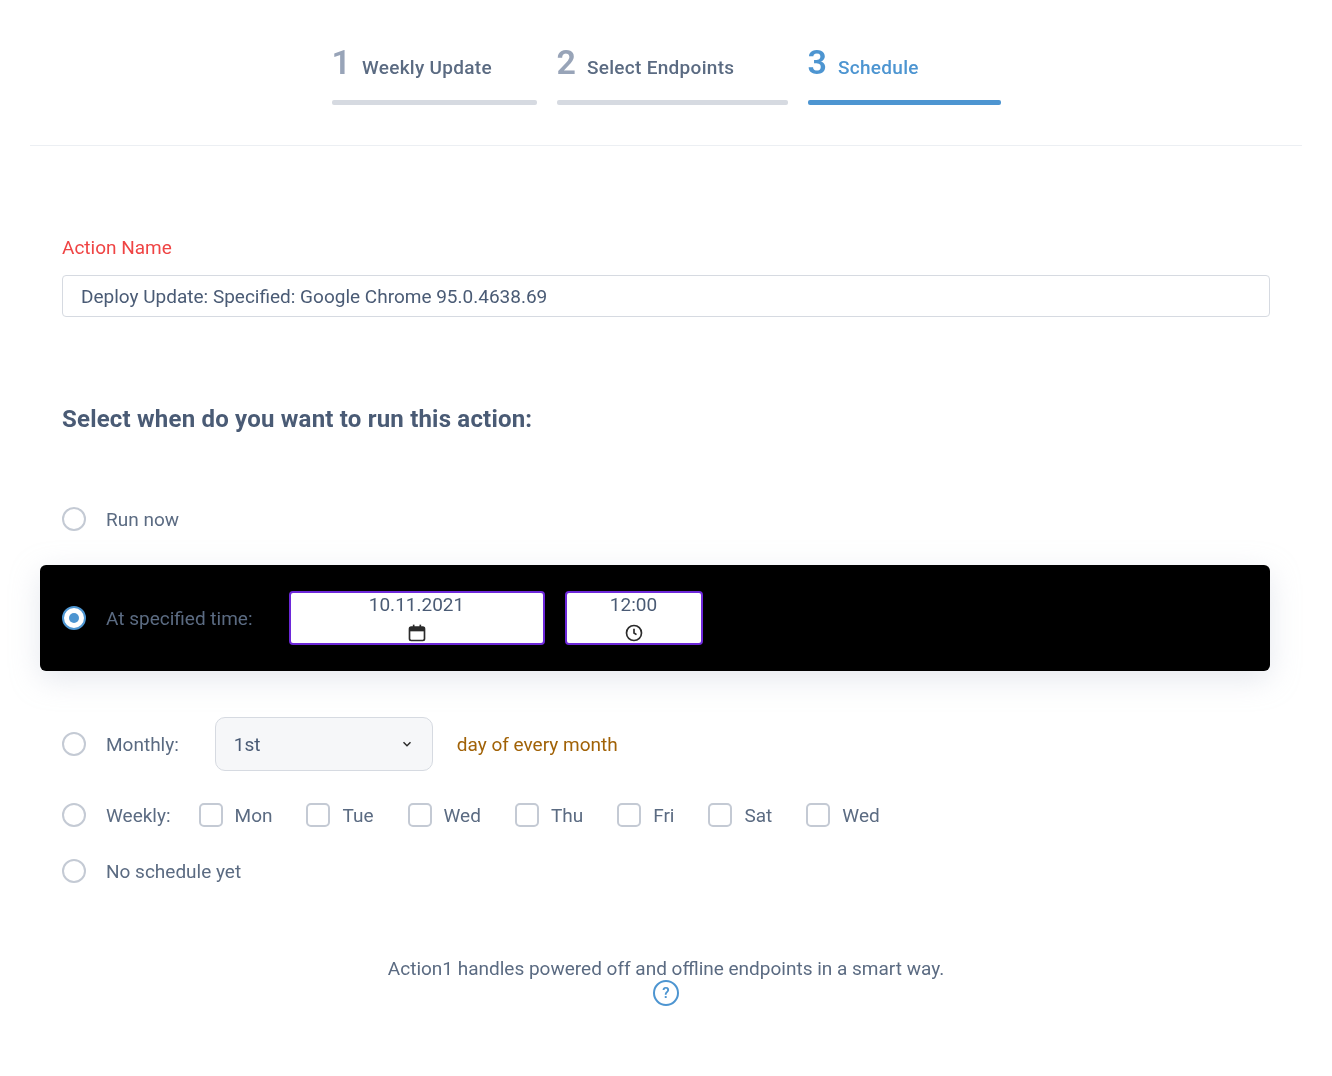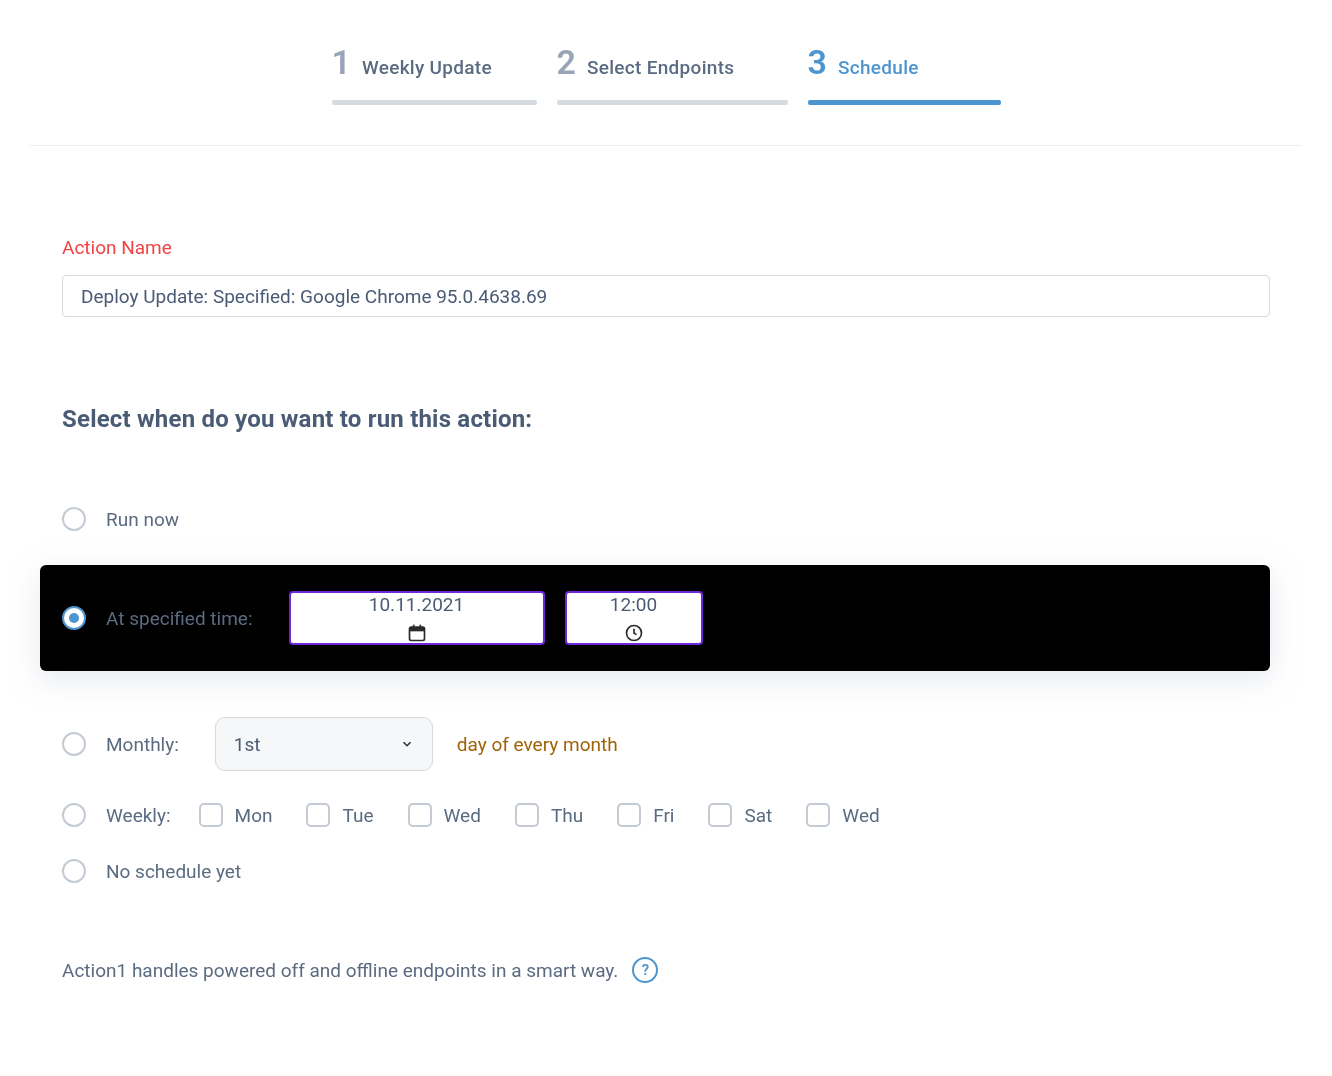--- a/index.html
+++ b/index.html
@@ -181,22 +181,23 @@
       flex-shrink: 0;
     }
     .weekday-label {
       font-size: 19px;
       color: #5b6b82;
       margin-right: 22px;
     }
     .footer-row {
       display: flex;
       align-items: center;
-      gap: 14px;
+      gap: 0;
       margin-top: 58px;
+      flex-direction: column;
     }
     .footer-text {
       font-size: 19px;
       color: #5b6b82;
     }
     .help-circle {
       width: 26px;
       height: 26px;
       border: 2px solid #4d95d1;
       border-radius: 50%;

